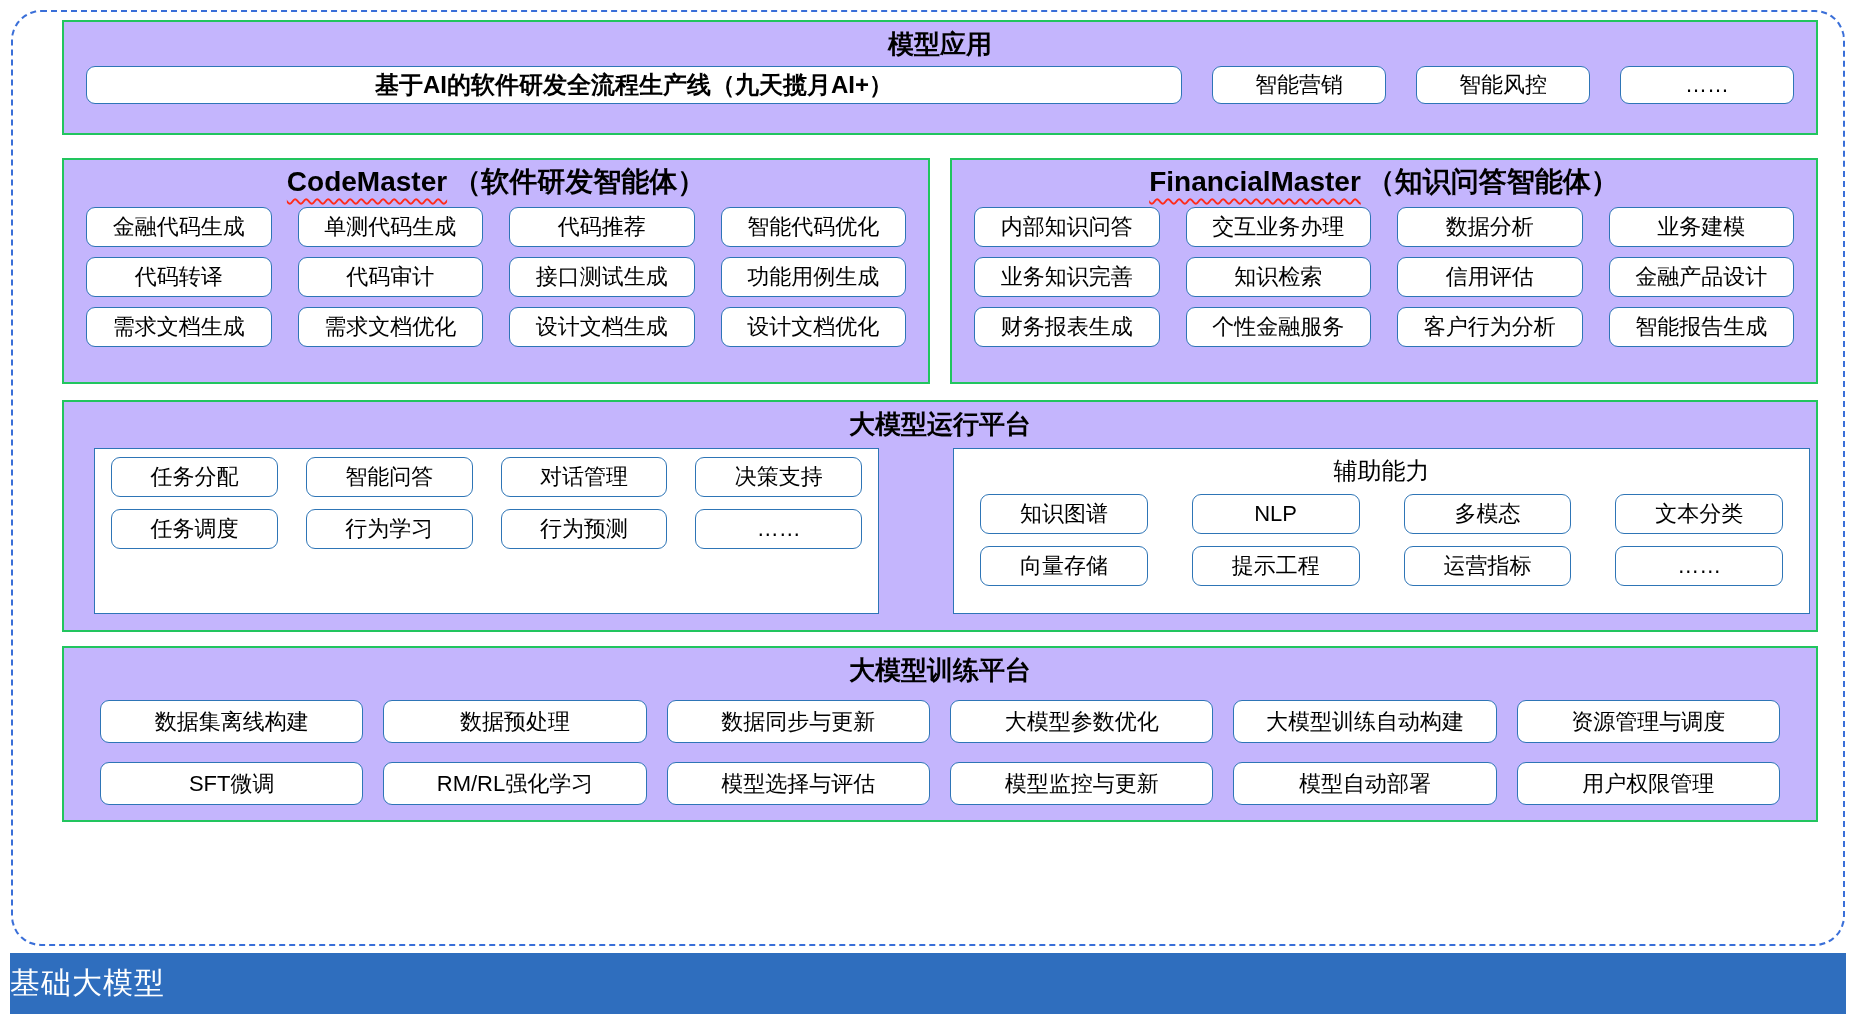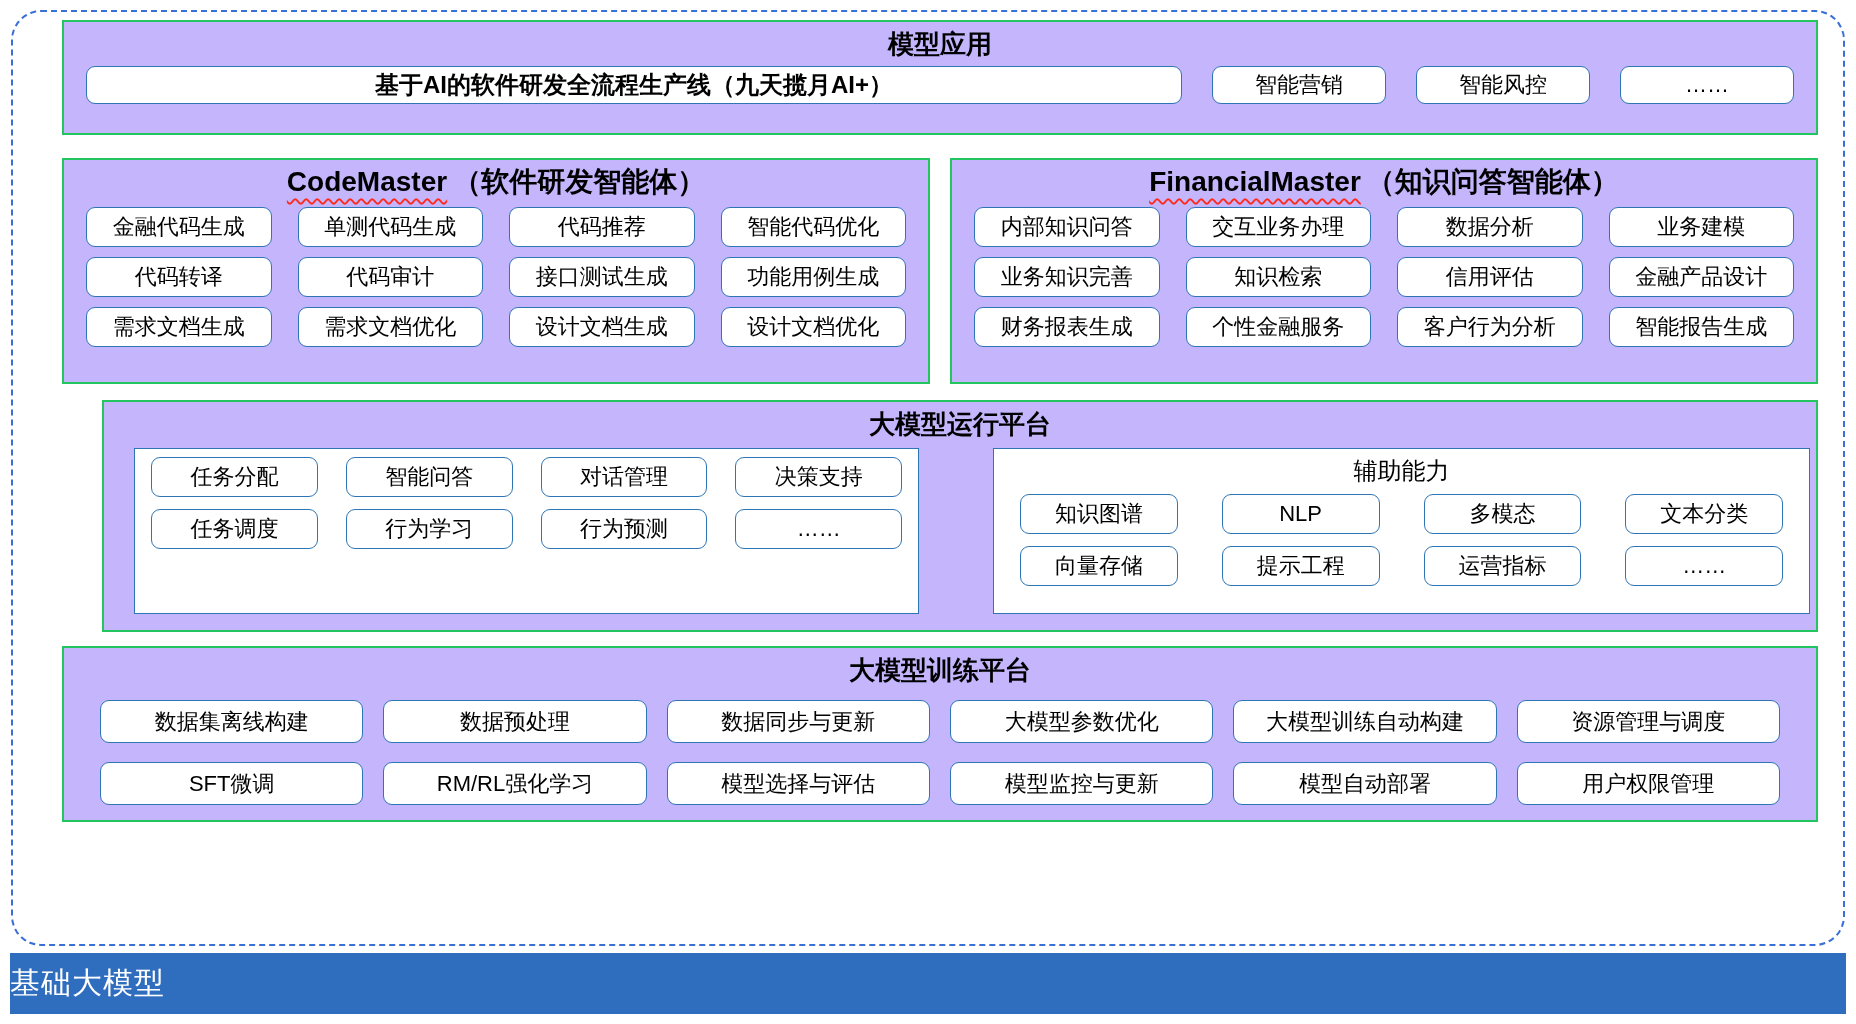--- a/index.html
+++ b/index.html
@@ -27,21 +27,21 @@
   .app-row .btn{height:38px;}
   .main-app{flex:1;font-weight:bold;font-size:24px;}
   .app-small{width:174px;}
   
   .row2{display:flex;gap:20px;margin-top:23px;}
   .row2 .col{flex:1;height:226px;}
   .grid4{display:grid;grid-template-columns:repeat(4,1fr);column-gap:26px;row-gap:10px;
          padding:7px 22px 0;}
   .grid4 .btn{height:40px;}
   
-  .sec-runtime{margin-top:16px;height:232px;margin-left:40px;}
+  .sec-runtime{margin-top:16px;height:232px;}
   .runtime-row{display:flex;margin:8px 6px 0 30px;gap:74px;}
   .subbox{border:1.5px solid #2E75B6;box-sizing:border-box;height:166px;background:#fff;}
   .subbox.agent{flex-basis:785px;flex-shrink:0;}
   .subbox.aux{flex:1;}
   .grid4.rt{padding:8px 16px 0;column-gap:28px;row-gap:12px;}
   .grid4.aux-grid{padding:8px 26px 0;column-gap:44px;row-gap:12px;}
   
   .sec-train{margin-top:14px;height:176px;}
   .grid6{display:grid;grid-template-columns:repeat(6,1fr);column-gap:20px;row-gap:19px;
          padding:14px 36px 0;}

